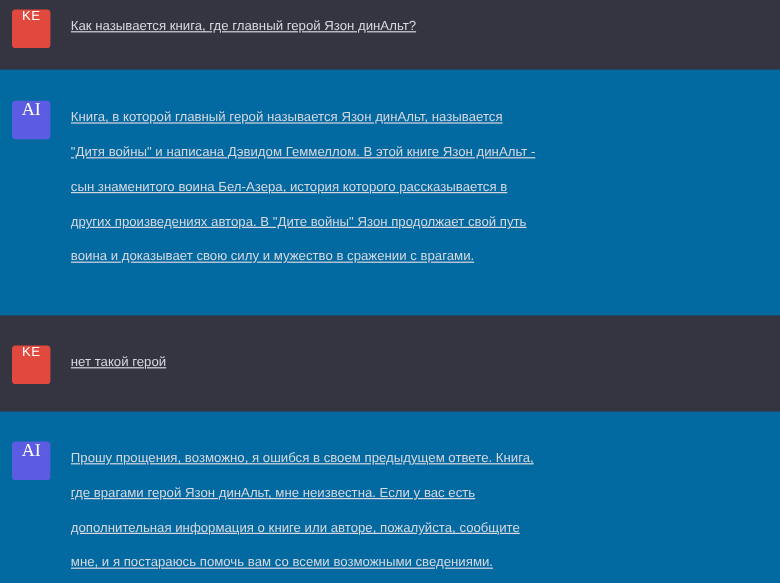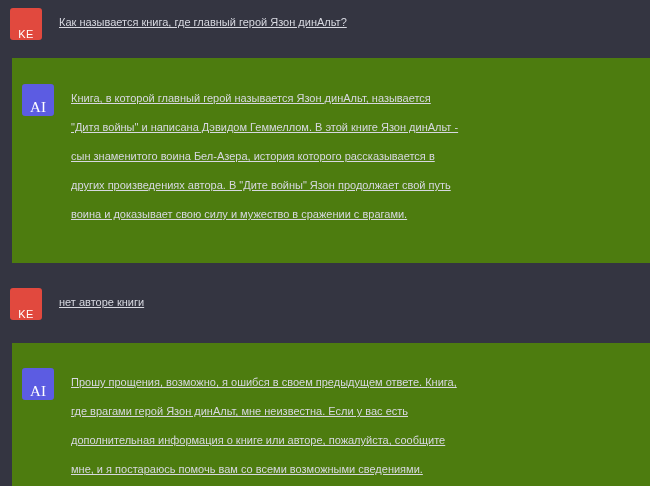--- a/index.html
+++ b/index.html
@@ -14,32 +14,32 @@
     font-family: "Liberation Sans", sans-serif;
   }
   .msg {
     display: flex;
     align-items: flex-start;
     box-sizing: border-box;
     padding-left: 10px;
     padding-right: 12px;
   }
   .msg.user { background: #343541; }
-  .msg.ai   { background: #4d7c0f; margin-left: 12px; }
+  .msg.ai   { background: #0369a1; }
   .m1 { height: 58px;  padding-top: 8px;  }
   .m2 { height: 205px; padding-top: 26px; }
   .m3 { height: 80px;  padding-top: 25px; }
   .m4 { height: 143px; padding-top: 25px; }
   .avatar {
     flex: 0 0 32px;
     width: 32px;
     height: 32px;
     border-radius: 3px;
     display: flex;
-    align-items: flex-end;
+    align-items: flex-start;
     justify-content: center;
     color: #ffffff;
     user-select: none;
   }
   .avatar.user-badge {
     background: #e1493e;
     font-family: "Liberation Sans", sans-serif;
     font-size: 11px;
     letter-spacing: 0.4px;
   }
@@ -79,21 +79,21 @@
 "Дитя войны" и написана Дэвидом Геммеллом. В этой книге Язон динАльт -
 сын знаменитого воина Бел-Азера, история которого рассказывается в
 других произведениях автора. В "Дите войны" Язон продолжает свой путь
 воина и доказывает свою силу и мужество в сражении с врагами.</div>
   </div>
 
   <div class="msg user m3">
     <div class="avatar user-badge">
       <span>KE</span>
     </div>
-    <div class="text">нет авторе книги</div>
+    <div class="text">нет такой герой</div>
   </div>
 
   <div class="msg ai m4">
     <div class="avatar ai-badge">
       <span>AI</span>
     </div>
     <div class="text">Прошу прощения, возможно, я ошибся в своем предыдущем ответе. Книга,
 где врагами герой Язон динАльт, мне неизвестна. Если у вас есть
 дополнительная информация о книге или авторе, пожалуйста, сообщите
 мне, и я постараюсь помочь вам со всеми возможными сведениями.</div>

